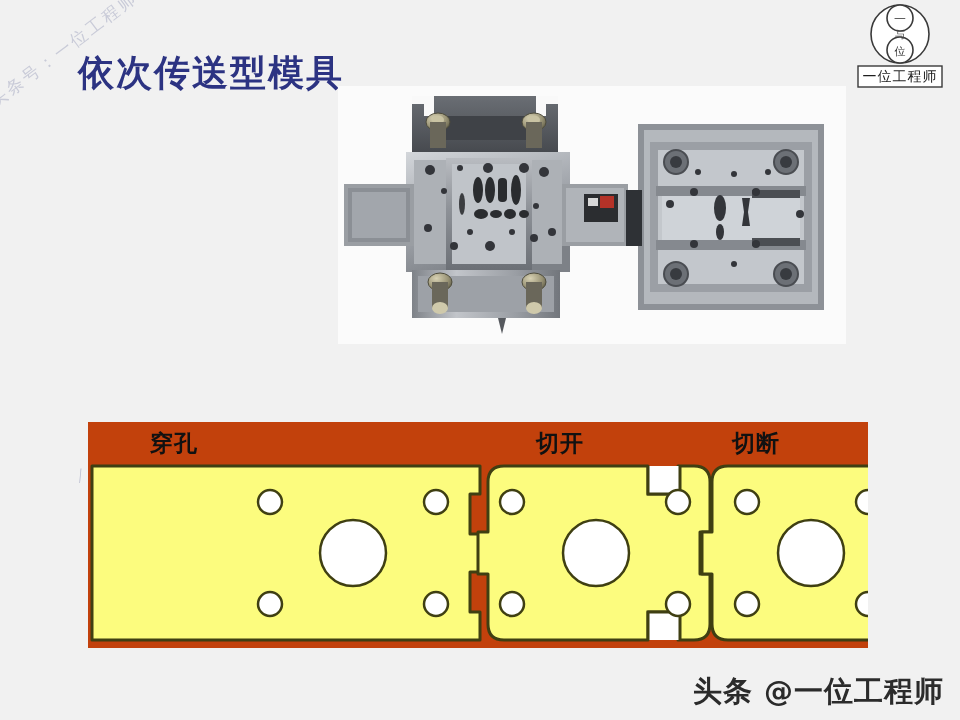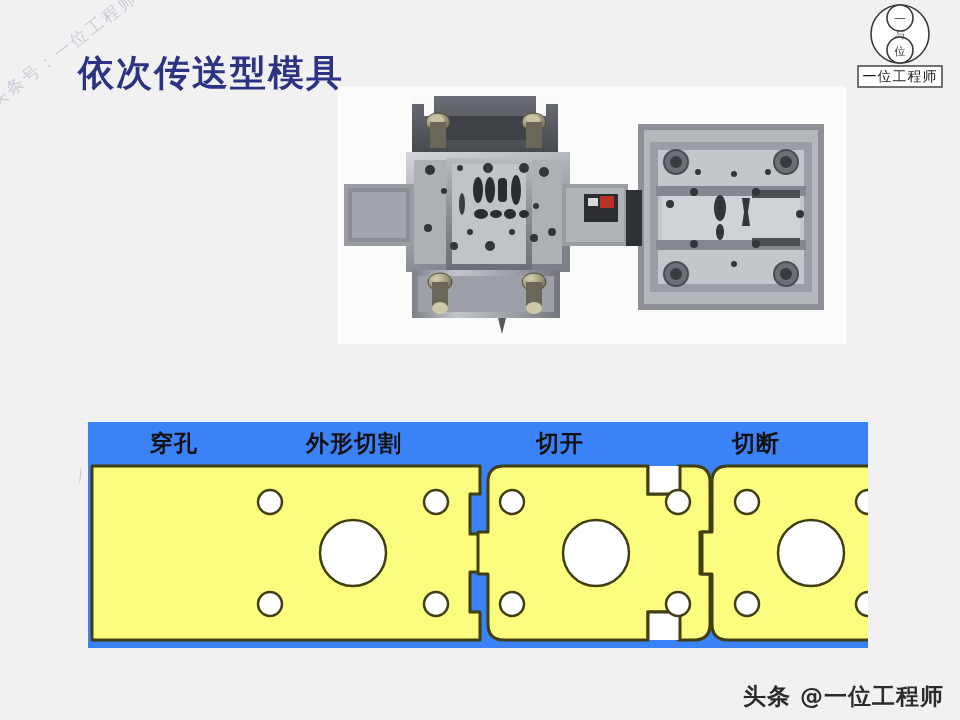--- a/index.html
+++ b/index.html
@@ -73,21 +73,21 @@
   }
   .photo-svg { display:block; }
 
   
   .strip-panel {
     position: absolute;
     left: 88px;
     top: 422px;
     width: 780px;
     height: 226px;
-    background: #3b82f6;
+    background: #c2410c;
   }
   .strip-labels {
     position: absolute;
     left: 0; top: 0;
     width: 780px;
     height: 40px;
   }
   .strip-label {
     position: absolute;
     top: 6px;
@@ -121,21 +121,21 @@
     color: #b9bcd0;
     pointer-events: none;
   }
 
   
   .wm-bottom {
     position: absolute;
     right: 16px;
     bottom: 8px;
     font-family: "DejaVu Sans", "Liberation Sans", sans-serif;
-    font-size: 23px;
+    font-size: 29px;
     font-weight: 600;
     color: #2b2b2b;
     letter-spacing: 1px;
     white-space: nowrap;
   }
 </style>
 </head>
 <body>
 
 <div id="slide">
@@ -290,21 +290,20 @@
       <rect x="288" y="104" width="16" height="56" fill="#2e3135"></rect>
     </svg>
   </div>
 
   <div class="wm-tick">／</div>
 
   <div class="strip-panel">
 
     <div class="strip-labels">
       <div class="strip-label lbl0">穿孔</div>
-      <div class="strip-label lbl1">外形切割</div>
       <div class="strip-label lbl2">切开</div>
       <div class="strip-label lbl3">切断</div>
     </div>
 
     <svg class="strip-svg" width="780" height="188" viewBox="0 0 780 188">
       <g fill="#fcfc7e" stroke="#3f3f12" stroke-width="3" stroke-linejoin="round">
 
         <path d="M4 6
                  L392 6
                  L392 34 L382 34 L382 74 L392 74

